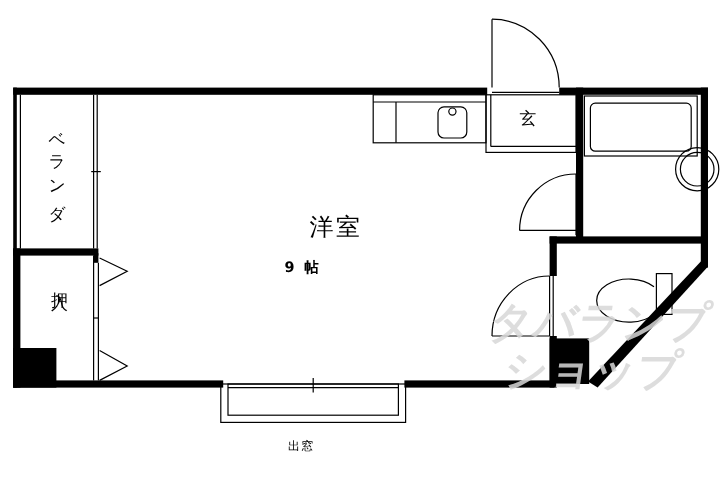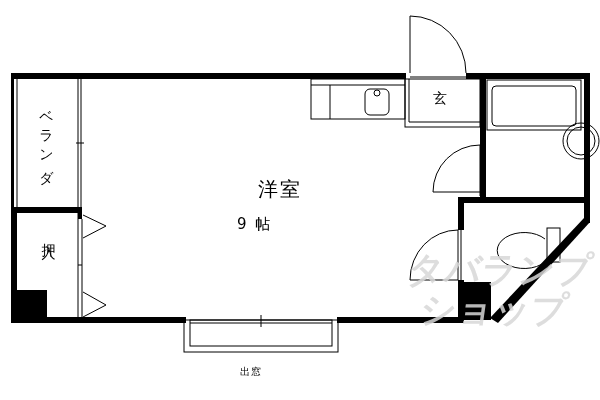--- a/index.html
+++ b/index.html
@@ -1,20 +1,20 @@
 <!DOCTYPE html>
 <html><head>
   <meta charset="utf-8">
   <style>
     html, body { margin: 0; padding: 0; background: #ffffff; }
     body { width: 600px; height: 400px; position: relative; overflow: hidden; font-family: "DejaVu Sans", sans-serif; }
     svg { position: absolute; left: 0; top: 0; }
     .lbl { position: absolute; color: #000; font-family: "DejaVu Sans", sans-serif; white-space: nowrap; }
     .room-name { left: 232px; top: 176px; font-size: 20px; letter-spacing: 2px; margin-left: 26px; }
-    .room-size { left: 237px; top: 215px; font-size: 15px; letter-spacing: 2px; }
+    .room-size { left: 237px; top: 215px; font-size: 12px; letter-spacing: 2px; font-weight: bold; }
     .balcony { left: 38px; top: 100px; font-size: 14px; writing-mode: vertical-rl; letter-spacing: 4px; }
     .closet { left: 40px; top: 232px; font-size: 14px; writing-mode: vertical-rl; letter-spacing: 2px; }
     .entrance { left: 433px; top: 90px; font-size: 14px; }
     .baywin { left: 240px; top: 365px; font-size: 10px; letter-spacing: 1px; }
     .wm { position: absolute; left: 405px; top: 250px; color: #d8d8d8; font-weight: bold; font-size: 36px; line-height: 40px; font-family: "DejaVu Sans", sans-serif; transform: skewX(-8deg); opacity: 0.85; }
   </style>
 </head>
 <body>
 
 <svg width="600" height="400" viewBox="0 0 600 400">

